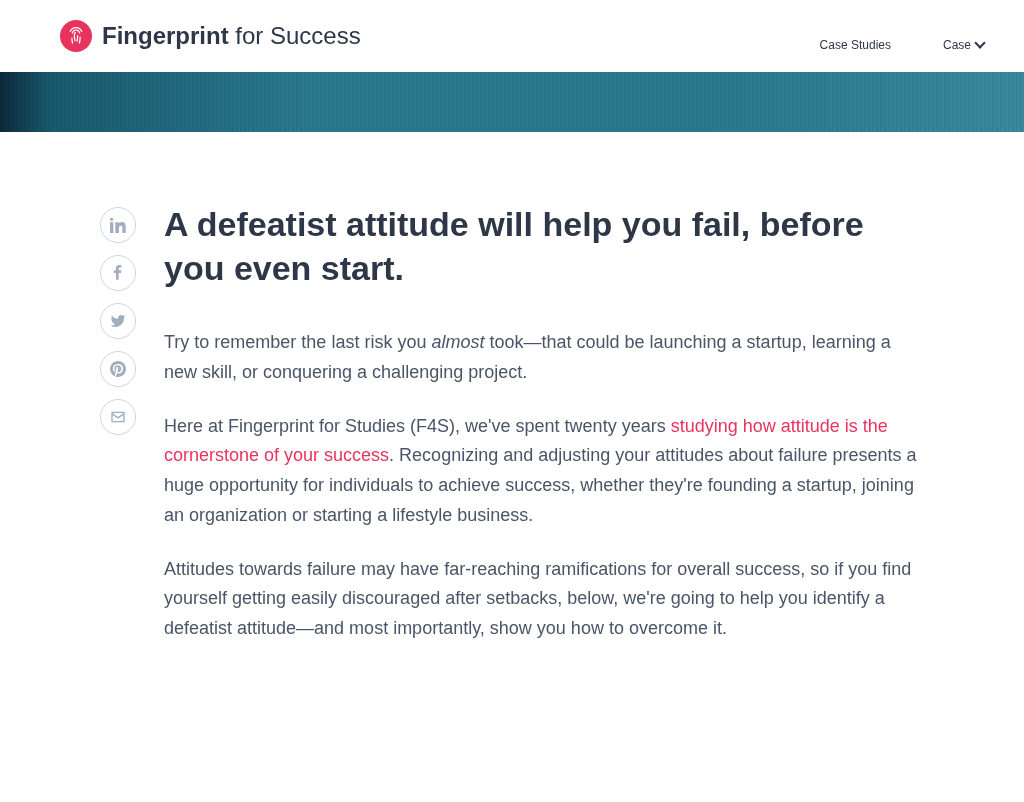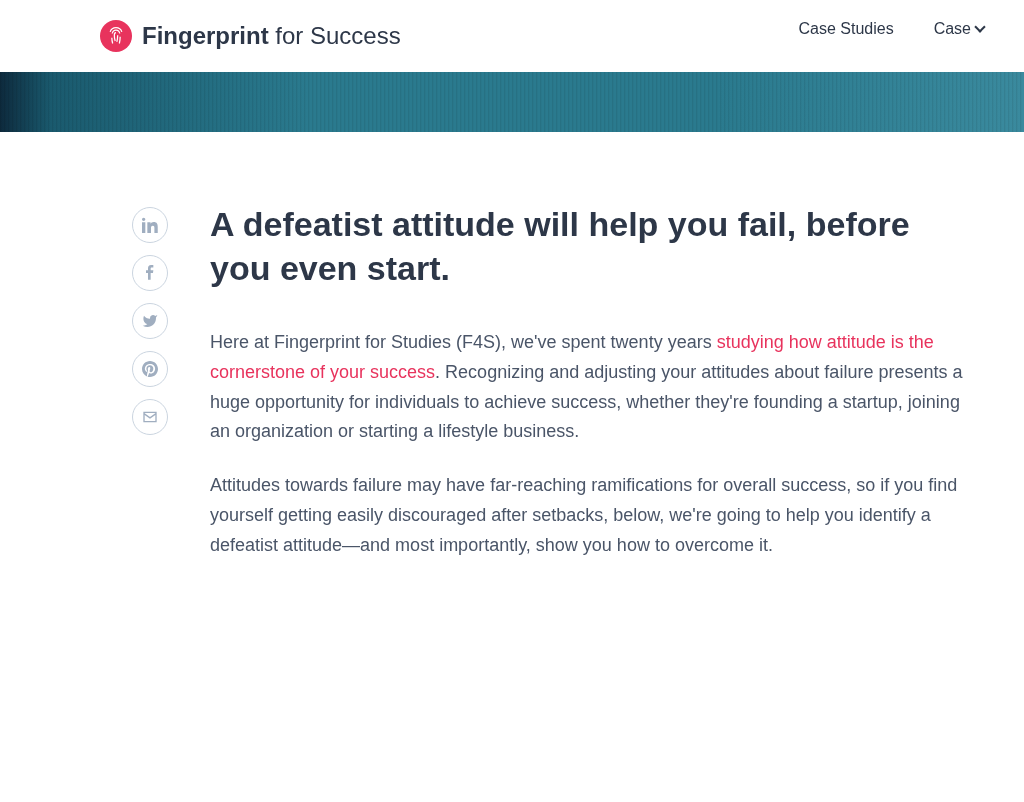--- a/index.html
+++ b/index.html
@@ -1,27 +1,27 @@
 <!DOCTYPE html>
 <html><head>
   <meta charset="utf-8">
   <style>
     * { margin: 0; padding: 0; box-sizing: border-box; }
     body { font-family: -apple-system, BlinkMacSystemFont, "Segoe UI", Helvetica, Arial, sans-serif; background: #fff; color: #333; width: 1024px; }
-    .header { display: flex; justify-content: space-between; align-items: flex-start; padding: 20px 40px 20px 100px; }
+    .header { display: flex; justify-content: space-between; align-items: flex-end; padding: 20px 40px 20px 60px; }
     .logo { display: flex; align-items: center; gap: 10px; }
     .logo-icon { width: 32px; height: 32px; background: #e8335d; border-radius: 50%; display: flex; align-items: center; justify-content: center; }
     .logo-icon svg { width: 20px; height: 20px; }
     .logo-text { font-size: 24px; color: #2d3748; }
     .logo-bold { font-weight: 700; }
     .logo-light { font-weight: 300; }
     .nav { display: flex; align-items: center; gap: 40px; }
-    .nav-item { font-size: 16px; color: #2d3748; cursor: pointer; display: flex; align-items: center; gap: 5px; }
+    .nav-item { font-size: 12px; color: #2d3748; cursor: pointer; display: flex; align-items: center; gap: 5px; margin-left: 12px; }
     .hero-banner { width: 100%; height: 60px; background: linear-gradient(90deg, #0a2540 0%, #1a5a6e 10%, #2a7a8e 40%, #3a8a9e 100%); background-image: repeating-linear-gradient(90deg, rgba(0,0,0,0.1) 0px, transparent 2px, transparent 4px), linear-gradient(90deg, #0d2a3d 0%, #1a5a6e 5%, #2a7a8e 30%, #2a7a8e 70%, #3a8a9e 100%); margin-bottom: 70px; }
-    .content-wrapper { display: flex; padding: 0 23px 0 100px; gap: 42px; margin-left: 32px; }
+    .content-wrapper { display: flex; padding: 0 23px 0 100px; gap: 28px; }
     .social-sidebar { display: flex; flex-direction: column; gap: 12px; padding-top: 5px; }
     .social-icon { width: 36px; height: 36px; border: 1px solid #cbd5e0; border-radius: 50%; display: flex; align-items: center; justify-content: center; cursor: pointer; color: #a0aec0; }
     .social-icon svg { width: 16px; height: 16px; fill: #a0aec0; }
     .article { flex: 1; max-width: 760px; }
     .article-title { font-size: 34px; font-weight: 700; color: #2d3748; line-height: 1.3; margin-bottom: 38px; }
     .article-body p { font-size: 18px; line-height: 1.65; color: #4a5568; margin-bottom: 24px; }
     .article-body em { font-style: italic; }
     .article-body a { color: #e8335d; text-decoration: none; font-weight: 500; }
     .chevron-down { display: inline-block; width: 8px; height: 8px; border-right: 2px solid #2d3748; border-bottom: 2px solid #2d3748; transform: rotate(45deg); margin-top: -4px; }
   </style>
@@ -82,17 +82,18 @@
     <div class="social-icon">
       <svg viewBox="0 0 24 24">
           <path d="M2 4h20v16H2V4zm2 2v.5l8 5.5 8-5.5V6H4zm0 3v9h16V9l-8 5.5L4 9z"></path>
         </svg>
     </div>
   </div>
 
   <div class="article">
     <h1 class="article-title">A defeatist attitude will help you fail, before you even start.</h1>
     <div class="article-body">
+      <p><span>Try to remember the last risk you </span><em>almost</em><span> took—that could be launching a startup, learning a new skill, or conquering a challenging project.</span></p>
       <p><span>Here at Fingerprint for Studies (F4S), we've spent twenty years </span><a>studying how attitude is the cornerstone of your success</a><span>. Recognizing and adjusting your attitudes about failure presents a huge opportunity for individuals to achieve success, whether they're founding a startup,  joining an organization or starting a lifestyle business.</span></p>
       <p>Attitudes towards failure may have far-reaching ramifications for overall success, so if you find yourself getting easily discouraged after setbacks, below, we're going to help you identify a defeatist attitude—and most importantly, show you how to overcome it.</p>
     </div>
   </div>
 </div>
 
 </body></html>

